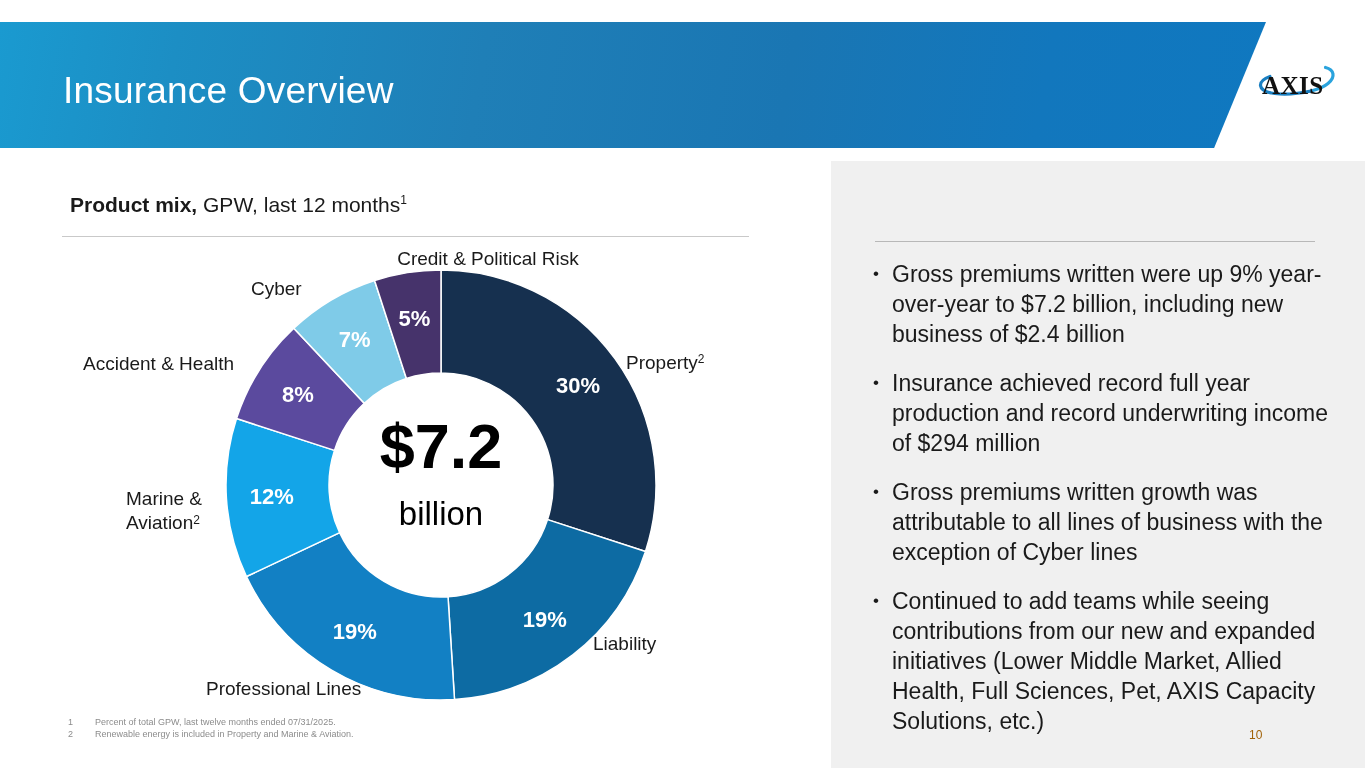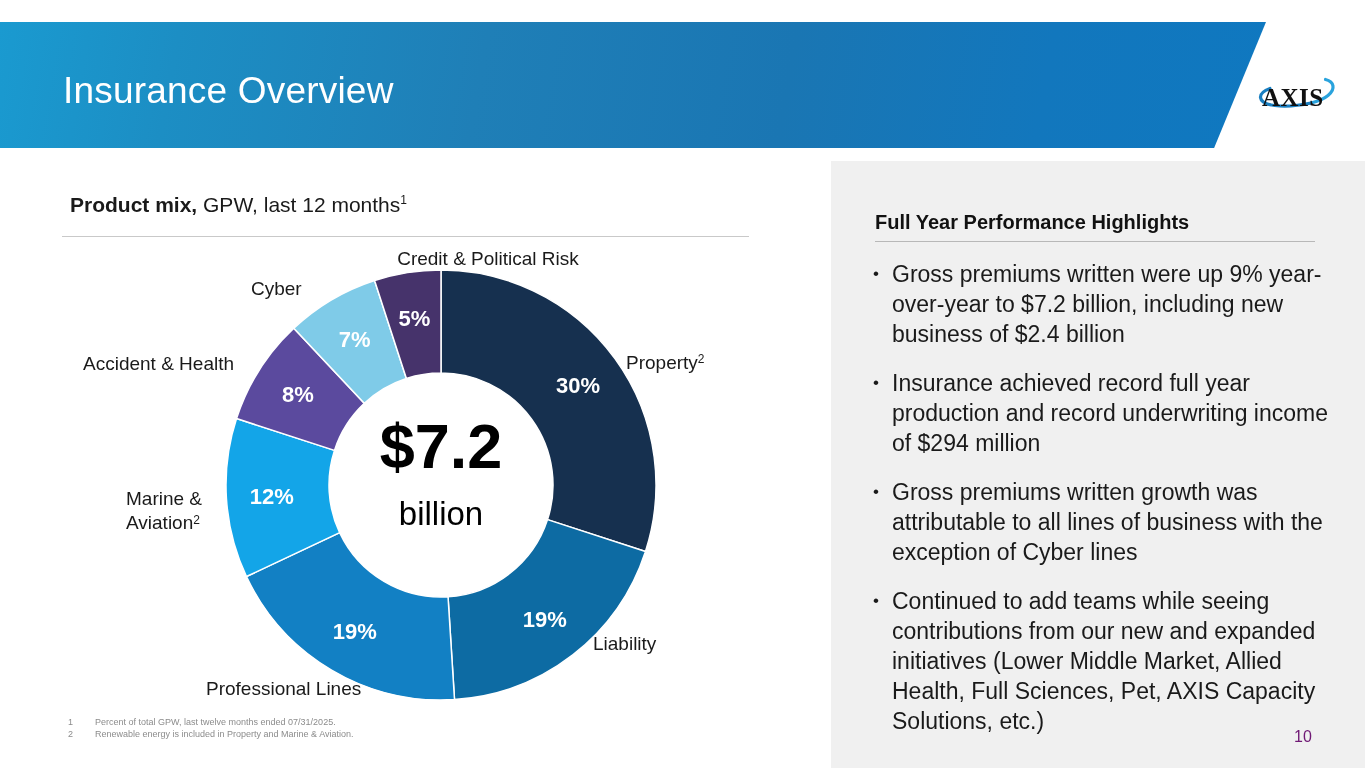--- a/index.html
+++ b/index.html
@@ -34,21 +34,21 @@
     font-weight: 400;
     color: #ffffff;
     letter-spacing: 0.2px;
     white-space: nowrap;
   }
 
   
   #axis-logo {
     position: absolute;
     left: 1256px;
-    top: 72px;
+    top: 60px;
     width: 86px;
     height: 58px;
   }
 
   
   #product-mix-heading {
     position: absolute;
     left: 64px;
     top: 193px;
     font-size: 21px;
@@ -164,24 +164,24 @@
     color: #1a1a1a;
     line-height: 30px;
   }
   .hl-text {
     font-size: 23px;
     line-height: 30px;
     color: #1a1a1a;
   }
   #page-number {
     position: absolute;
-    left: 1294px;
+    left: 1249px;
     top: 728px;
-    font-size: 16px;
-    color: #701a75;
+    font-size: 12px;
+    color: #a16207;
   }
 </style>
 </head>
 <body>
 
 <div id="header-banner"></div>
 <div id="slide-title">Insurance Overview</div>
 
 <div id="axis-logo">
   <svg width="86" height="58" viewBox="0 0 86 58" xmlns="http://www.w3.org/2000/svg">
@@ -244,21 +244,20 @@
     <span class="fn-num">1</span>
     <span class="fn-text">Percent of total GPW, last twelve months ended 07/31/2025.</span>
   </div>
   <div class="fn-row">
     <span class="fn-num">2</span>
     <span class="fn-text">Renewable energy is included in Property and Marine &amp; Aviation.</span>
   </div>
 </div>
 
 <div id="highlights-panel">
-  <div id="highlights-title">Full Year Performance Highlights</div>
   <div id="highlights-rule"></div>
   <div id="highlights-list">
     <div class="hl-item">
       <span class="hl-bullet">•</span>
       <span class="hl-text">Gross premiums written were up 9% year-over-year to $7.2 billion, including new business of $2.4 billion</span>
     </div>
     <div class="hl-item">
       <span class="hl-bullet">•</span>
       <span class="hl-text">Insurance achieved record full year production and record underwriting income of $294 million</span>
     </div>

